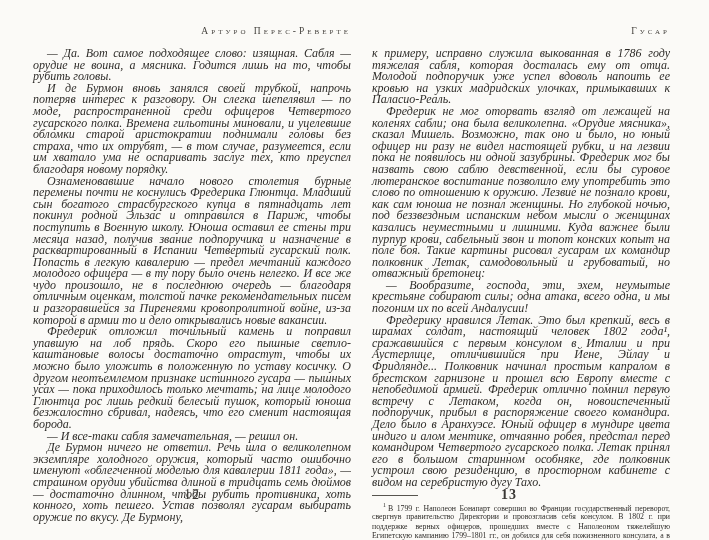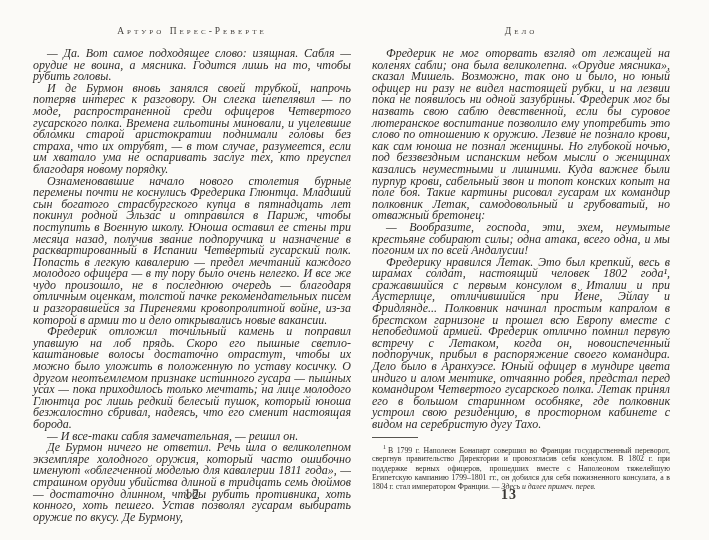--- a/index.html
+++ b/index.html
@@ -17,21 +17,21 @@
     color: #2f2d2a;
   }
   .text-col {
     position: absolute;
     top: 26px;
   }
   #left-col  { left: 33px;  width: 318px; }
   #right-col { left: 372px; width: 298px; }
 
   .running-head {
-    text-align: center;
+    text-align: right;
     font-variant: small-caps;
     letter-spacing: 3px;
     font-size: 9.5px;
     line-height: 10px;
     color: #45423e;
     margin: 0 0 12px 0;
     font-weight: normal;
   }
   .body-text p {
     margin: 0;
@@ -89,22 +89,23 @@
       <p>— Да. Вот самое подходящее слово: изящная. Сабля — орудие не воина, а мясника. Годится лишь на то, чтобы рубить головы.</p>
       <p>И де Бурмон вновь занялся своей трубкой, напрочь потеряв интерес к разговору. Он слегка шепелявил — по моде, распространенной среди офицеров Четвертого гусарского полка. Времена гильотины миновали, и уцелевшие обломки старой аристократии поднимали головы без страха, что их отрубят, — в том случае, разумеется, если им хватало ума не оспаривать заслуг тех, кто преуспел благодаря новому порядку.</p>
       <p>Ознаменовавшие начало нового столетия бурные перемены почти не коснулись Фредерика Глюнтца. Младший сын богатого страсбургского купца в пятнадцать лет покинул родной Эльзас и отправился в Париж, чтобы поступить в Военную школу. Юноша оставил ее стены три месяца назад, получив звание подпоручика и назначение в расквартированный в Испании Четвертый гусарский полк. Попасть в легкую кавалерию — предел мечтаний каждого молодого офицера — в ту пору было очень нелегко. И все же чудо произошло, не в последнюю очередь — благодаря отличным оценкам, толстой пачке рекомендательных писем и разгоравшейся за Пиренеями кровопролитной войне, из-за которой в армии то и дело открывались новые вакансии.</p>
       <p>Фредерик отложил точильный камень и поправил упавшую на лоб прядь. Скоро его пышные светло-каштановые волосы достаточно отрастут, чтобы их можно было уложить в положенную по уставу косичку. О другом неотъемлемом признаке истинного гусара — пышных усах — пока приходилось только мечтать; на лице молодого Глюнтца рос лишь редкий белесый пушок, который юноша безжалостно сбривал, надеясь, что его сменит настоящая борода.</p>
       <p>— И все-таки сабля замечательная, — решил он.</p>
       <p>Де Бурмон ничего не ответил. Речь шла о великолепном экземпляре холодного оружия, который часто ошибочно именуют «облегченной моделью для кавалерии 1811 года», — страшном орудии убийства длиной в тридцать семь дюймов — достаточно длинном, чтобы рубить противника, хоть конного, хоть пешего. Устав позволял гусарам выбирать оружие по вкусу. Де Бурмону,</p>
     </div>
   </section>
 
   <section class="text-col" id="right-col">
-    <header class="running-head">Дело</header>
+    <header class="running-head">Гусар</header>
     <div class="body-text">
+      <p class="no-indent">к примеру, исправно служила выкованная в 1786 году тяжелая сабля, которая досталась ему от отца. Молодой подпоручик уже успел вдоволь напоить ее кровью на узких мадридских улочках, примыкавших к Паласио-Реаль.</p>
       <p>Фредерик не мог оторвать взгляд от лежащей на коленях сабли; она была великолепна. «Орудие мясника», сказал Мишель. Возможно, так оно и было, но юный офицер ни разу не видел настоящей рубки, и на лезвии пока не появилось ни одной зазубрины. Фредерик мог бы назвать свою саблю девственной, если бы суровое лютеранское воспитание позволило ему употребить это слово по отношению к оружию. Лезвие не познало крови, как сам юноша не познал женщины. Но глубокой ночью, под беззвездным испанским небом мысли о женщинах казались неуместными и лишними. Куда важнее были пурпур крови, сабельный звон и топот конских копыт на поле боя. Такие картины рисовал гусарам их командир полковник Летак, самодовольный и грубоватый, но отважный бретонец:</p>
       <p>— Вообразите, господа, эти, эхем, неумытые крестьяне собирают силы; одна атака, всего одна, и мы погоним их по всей Андалусии!</p>
       <p>Фредерику нравился Летак. Это был крепкий, весь в шрамах солдат, настоящий человек 1802 года¹, сражавшийся с первым консулом в Италии и при Аустерлице, отличившийся при Йене, Эйлау и Фридлянде... Полковник начинал простым капралом в брестском гарнизоне и прошел всю Европу вместе с непобедимой армией. Фредерик отлично помнил первую встречу с Летаком, когда он, новоиспеченный подпоручик, прибыл в распоряжение своего командира. Дело было в Аранхуэсе. Юный офицер в мундире цвета индиго и алом ментике, отчаянно робея, предстал перед командиром Четвертого гусарского полка. Летак принял его в большом старинном особняке, где полковник устроил свою резиденцию, в просторном кабинете с видом на серебристую дугу Тахо.</p>
     </div>
     <div class="footnote">
       <hr class="fn-rule">
       <p class="footnote-text"><sup class="fn-marker">1</sup><span>В 1799 г. Наполеон Бонапарт совершил во Франции государственный переворот, свергнув правительство Директории и провозгласив себя консулом. В 1802 г. при поддержке верных офицеров, прошедших вместе с Наполеоном тяжелейшую Египетскую кампанию 1799–1801 гг., он добился для себя пожизненного консулата, а в 1804 г. стал императором Франции. — </span><i>Здесь и далее примеч. перев.</i></p>
     </div>
   </section>
 

